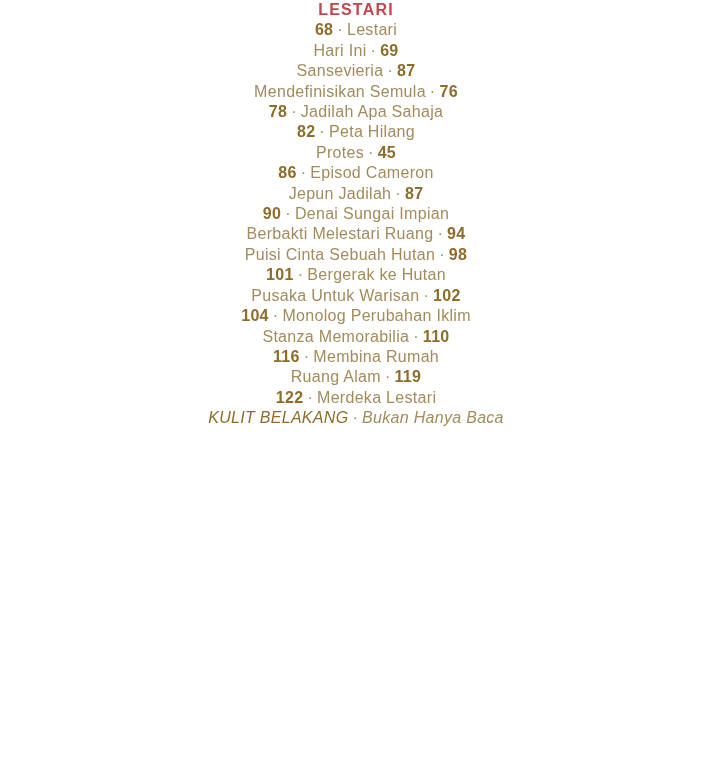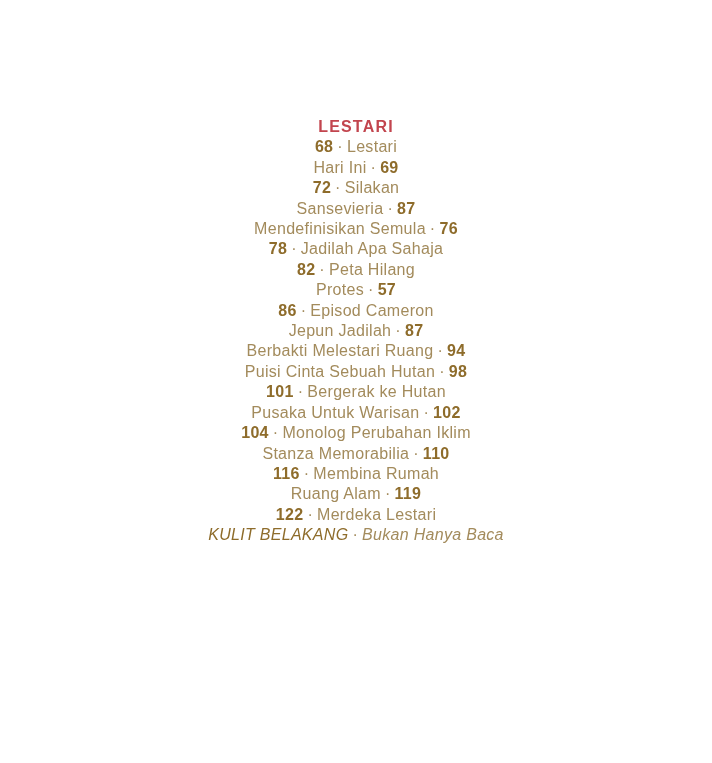--- a/index.html
+++ b/index.html
@@ -8,21 +8,20 @@
     background: #ffffff;
     width: 712px;
     height: 763px;
     overflow: hidden;
   }
   .page {
     width: 712px;
     height: 763px;
     background: #ffffff;
     box-sizing: border-box;
-    padding-top: 117px;
     font-family: "Liberation Sans", "DejaVu Sans", sans-serif;
   }
   .toc {
     width: 100%;
     text-align: center;
   }
   .toc-heading {
     font-size: 16px;
     font-weight: bold;
     letter-spacing: 1.2px;
@@ -61,28 +60,28 @@
 </head>
 <body style="background: rgb(255, 255, 255);">
 
 <div class="page">
   <div class="toc">
     <div class="toc-heading">LESTARI</div>
 
     <div id="toc-entries">
         <div class="toc-row"><span class="toc-num">68</span><span class="toc-sep">·</span><span class="toc-title">Lestari</span></div>
         <div class="toc-row"><span class="toc-title">Hari Ini</span><span class="toc-sep">·</span><span class="toc-num">69</span></div>
-        <div class="toc-row"><span class="toc-num">72</span><span class="toc-sep">·</span><span class="toc-title">Silakan</span></div>
         <div class="toc-row"><span class="toc-title">Sansevieria</span><span class="toc-sep">·</span><span class="toc-num">87</span></div>
         <div class="toc-row"><span class="toc-title">Mendefinisikan Semula</span><span class="toc-sep">·</span><span class="toc-num">76</span></div>
         <div class="toc-row"><span class="toc-num">78</span><span class="toc-sep">·</span><span class="toc-title">Jadilah Apa Sahaja</span></div>
         <div class="toc-row"><span class="toc-num">82</span><span class="toc-sep">·</span><span class="toc-title">Peta Hilang</span></div>
-        <div class="toc-row"><span class="toc-title">Protes</span><span class="toc-sep">·</span><span class="toc-num">57</span></div>
+        <div class="toc-row"><span class="toc-title">Protes</span><span class="toc-sep">·</span><span class="toc-num">45</span></div>
         <div class="toc-row"><span class="toc-num">86</span><span class="toc-sep">·</span><span class="toc-title">Episod Cameron</span></div>
         <div class="toc-row"><span class="toc-title">Jepun Jadilah</span><span class="toc-sep">·</span><span class="toc-num">87</span></div>
+        <div class="toc-row"><span class="toc-num">90</span><span class="toc-sep">·</span><span class="toc-title">Denai Sungai Impian</span></div>
         <div class="toc-row"><span class="toc-title">Berbakti Melestari Ruang</span><span class="toc-sep">·</span><span class="toc-num">94</span></div>
         <div class="toc-row"><span class="toc-title">Puisi Cinta Sebuah Hutan</span><span class="toc-sep">·</span><span class="toc-num">98</span></div>
         <div class="toc-row"><span class="toc-num">101</span><span class="toc-sep">·</span><span class="toc-title">Bergerak ke Hutan</span></div>
         <div class="toc-row"><span class="toc-title">Pusaka Untuk Warisan</span><span class="toc-sep">·</span><span class="toc-num">102</span></div>
         <div class="toc-row"><span class="toc-num">104</span><span class="toc-sep">·</span><span class="toc-title">Monolog Perubahan Iklim</span></div>
         <div class="toc-row"><span class="toc-title">Stanza Memorabilia</span><span class="toc-sep">·</span><span class="toc-num">110</span></div>
         <div class="toc-row"><span class="toc-num">116</span><span class="toc-sep">·</span><span class="toc-title">Membina Rumah</span></div>
         <div class="toc-row"><span class="toc-title">Ruang Alam</span><span class="toc-sep">·</span><span class="toc-num">119</span></div>
         <div class="toc-row"><span class="toc-num">122</span><span class="toc-sep">·</span><span class="toc-title">Merdeka Lestari</span></div>
       </div>

